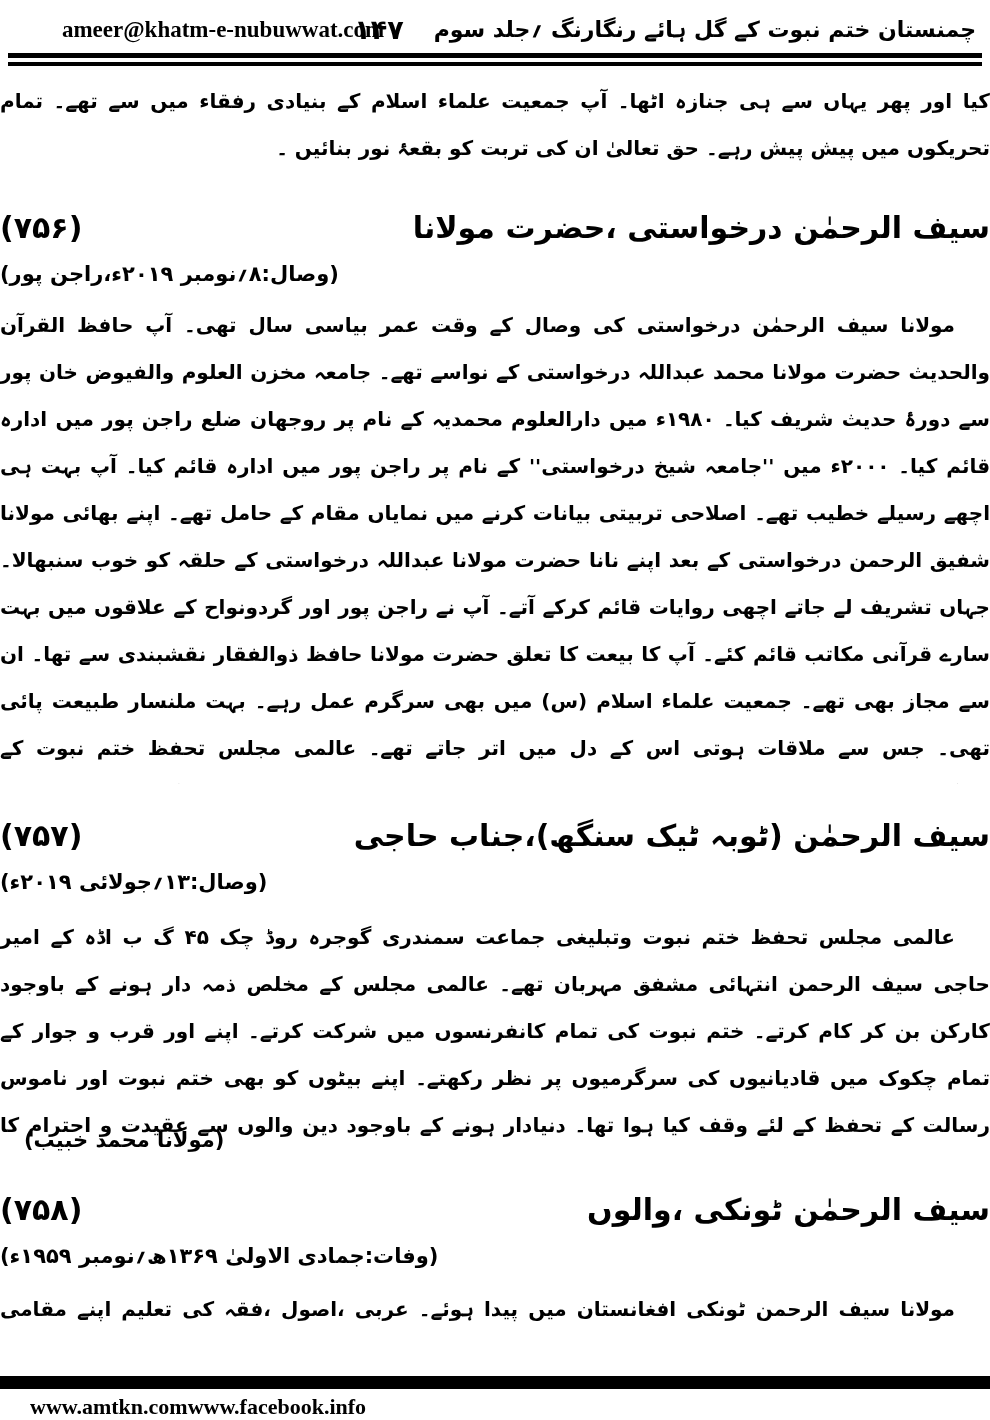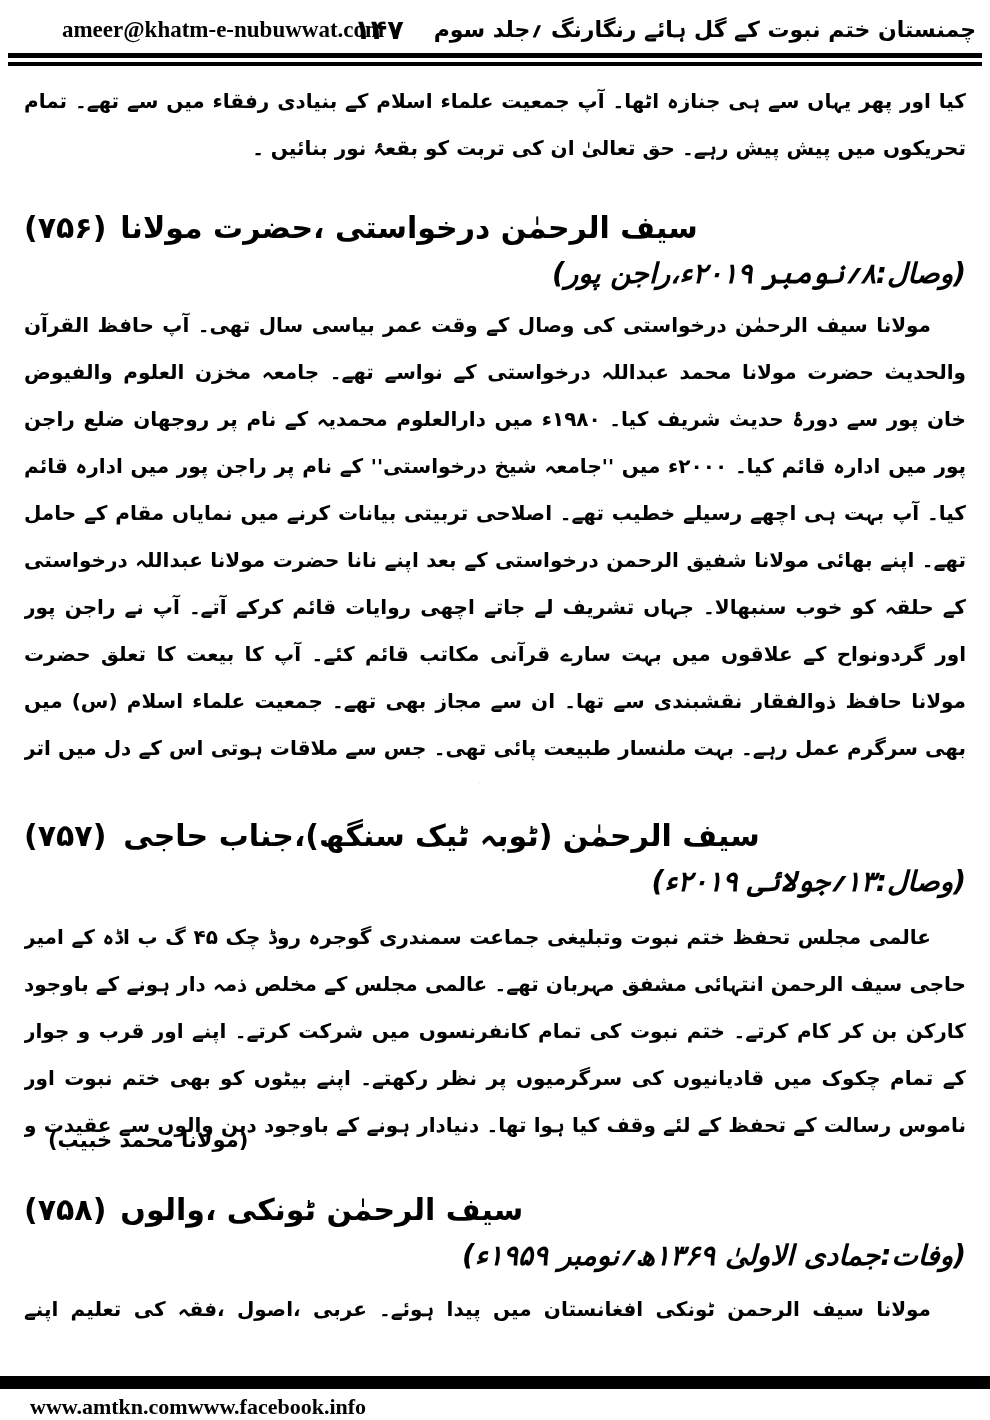--- a/index.html
+++ b/index.html
@@ -50,21 +50,21 @@
   }
   .double-rule {
     margin: 4px 8px 0 8px;
     border-top: 5px solid #000;
     height: 4px;
     border-bottom: 4px solid #000;
   }
 
   
   .content {
-    padding: 0 24px;
+    padding: 0 0;
     flex: 1;
   }
   .urdu {
     direction: rtl;
     unicode-bidi: normal;
   }
   .para {
     direction: rtl;
     text-align: justify;
     font-weight: bold;
@@ -88,42 +88,41 @@
     direction: rtl;
     font-weight: bold;
     font-size: 21px;
     white-space: nowrap;
   }
 
   
   .sec-heading {
     display: flex;
     direction: ltr;
-    justify-content: flex-start;
+    justify-content: space-between;
     align-items: baseline;
     gap: 14px;
     font-weight: bold;
     font-size: 30px;
     height: 56px;
     line-height: 56px;
     white-space: nowrap;
   }
   .h-756 { margin-top: 22px; }
   .h-757 { margin-top: 24px; gap: 17px; }
   .h-758 { margin-top: 26px; }
   .sec-heading .num { direction: ltr; unicode-bidi: bidi-override; }
   .sec-heading .nm  { direction: rtl; }
   .sec-subheading {
     direction: rtl;
-    text-align: right;
+    text-align: left;
     font-weight: bold;
-    font-size: 28px;
+    font-size: 21px;
     height: 36px;
     line-height: 36px;
-    font-style: italic;
   }
   .sh-756 { margin-top: 14px; }
   .sh-757 { margin-top: 16px; }
   .sh-758 { margin-top: 16px; }
 
   
   .footer-bar {
     height: 13px;
     background: #000;
     margin-top: 6px;

